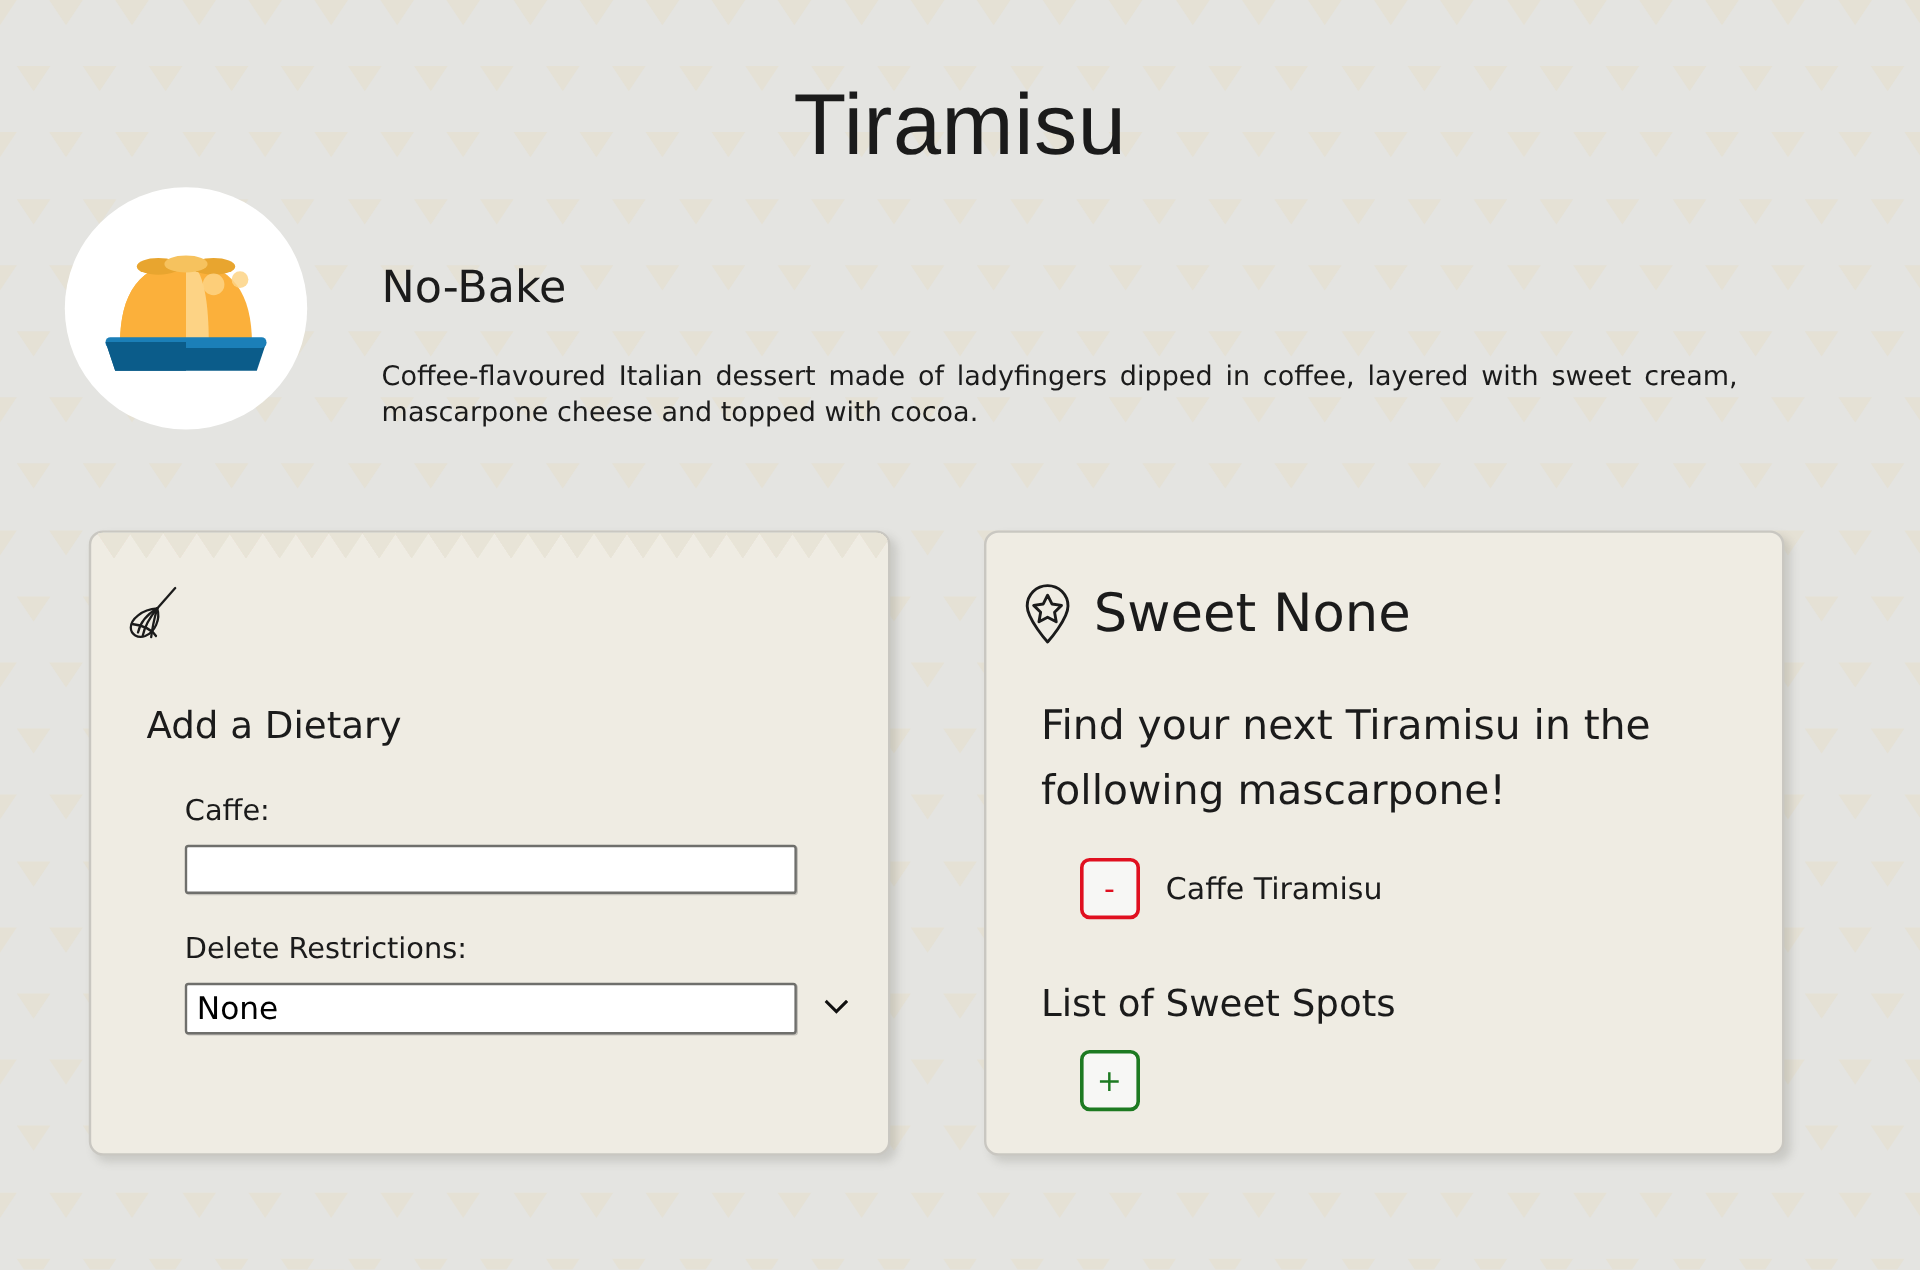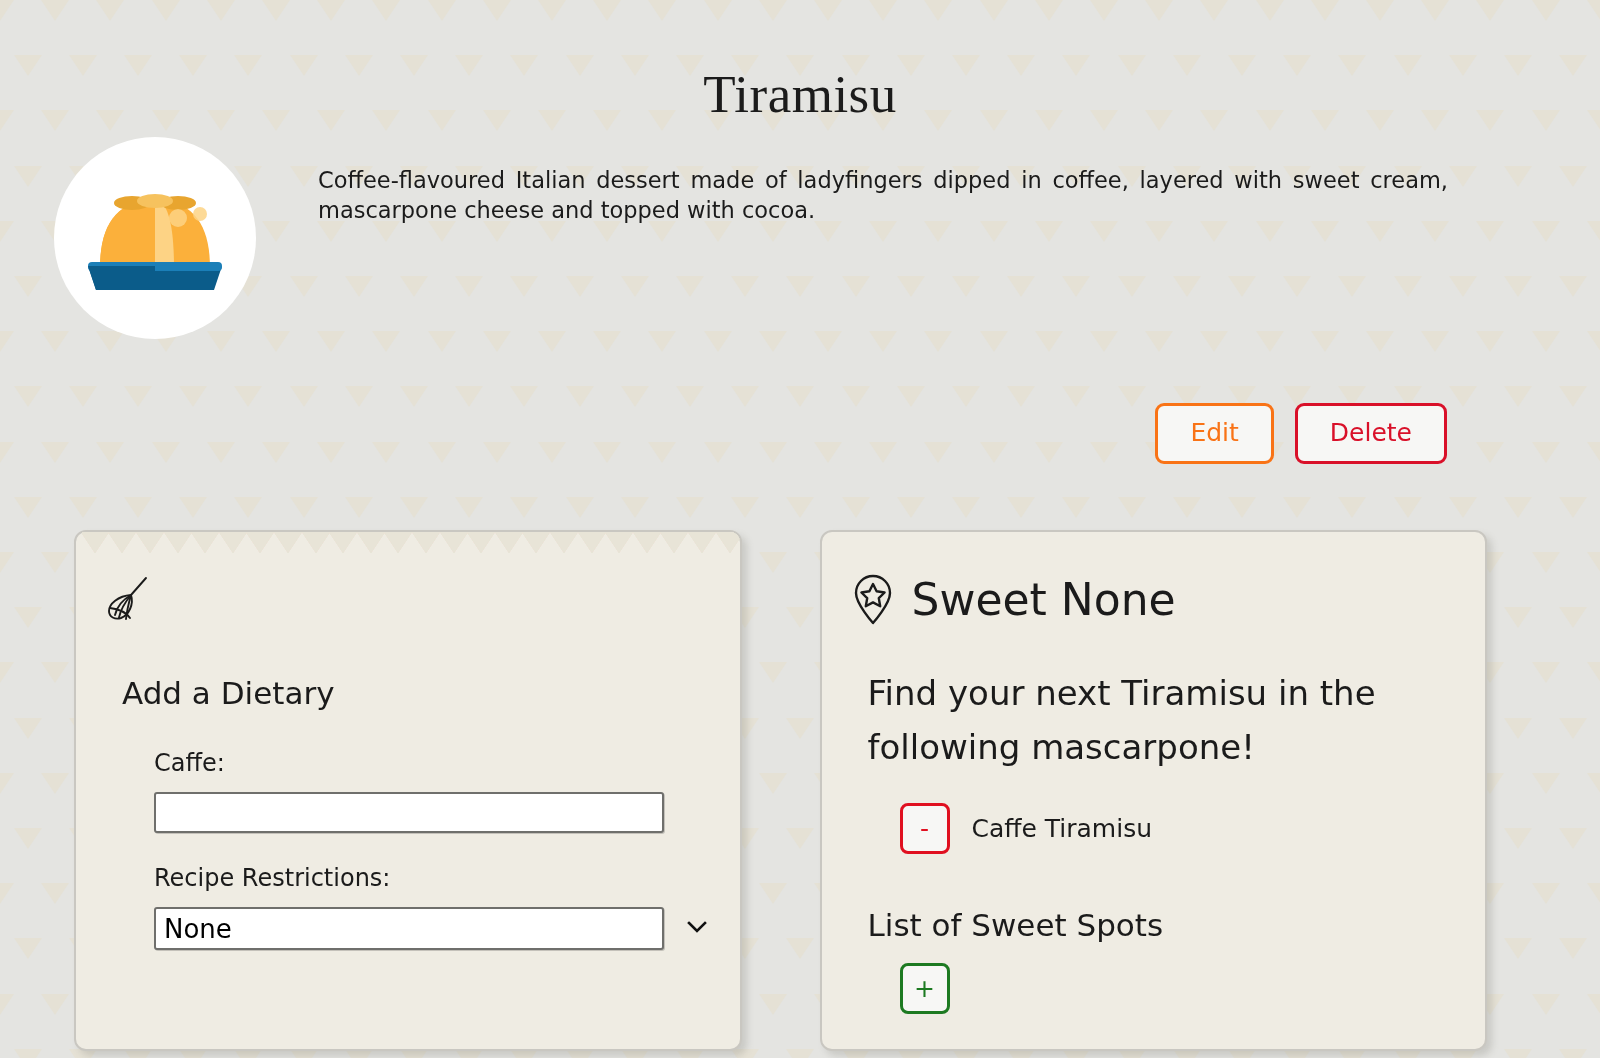--- a/index.html
+++ b/index.html
@@ -54,27 +54,27 @@
     height: 1058px;
   }
 
   
   .header {
     position: relative;
     padding: 0;
   }
   .page-title {
     text-align: center;
-    font-size: 53px;
+    font-size: 72px;
     font-weight: 400;
     letter-spacing: 0.5px;
     margin: 0;
     padding-top: 68px;
     line-height: 1;
-    font-family: Liberation Serif, serif;
+    font-family: Liberation Sans, sans-serif;
   }
   .hero {
     position: relative;
     margin-top: 6px;
     padding-left: 318px;
     padding-right: 152px;
     min-height: 230px;
   }
   .avatar {
     position: absolute;
@@ -914,27 +914,24 @@
             <ellipse cx="75" cy="23" rx="18" ry="7" fill="#f6c25e"></ellipse>
             <circle cx="98" cy="40" r="9" fill="#fdd385" opacity="0.85"></circle>
             <circle cx="120" cy="36" r="7" fill="#fdd385" opacity="0.85"></circle>
             <path d="M8 88 H142 L134 112 H16 Z" fill="#0b5c8a"></path>
             <rect x="8" y="84" width="134" height="9" rx="4" fill="#1b7fb8"></rect>
             <path d="M8 88 H75 L75 112 H16 Z" fill="#0b5c8a"></path>
           </svg>
         </span>
       </div>
 
+      <h2 class="subtitle">No-Bake</h2>
       <p class="description">Coffee-flavoured Italian dessert made of ladyfingers dipped in coffee, layered with sweet cream, mascarpone cheese and topped with cocoa.</p>
     </div>
 
-    <div class="actions">
-      <button class="btn btn-edit">Edit</button>
-      <button class="btn btn-delete">Delete</button>
-    </div>
   </div>
 
   <div class="panels">
 
     <section class="panel panel-left">
       <div class="panel-bg pattern-host">
           <div class="trow" style="top:-33.199999999999974px">
             <span class="tri" style="left:4.799999999999997px"></span>
             <span class="tri" style="left:60px"></span>
             <span class="tri" style="left:115.2px"></span>
@@ -1133,21 +1130,21 @@
         </h2>
 
         <h3 class="section-heading">Add a Dietary</h3>
 
         <div class="form-area">
           <label class="field-label">Caffe:</label>
           <input class="text-input" type="text" placeholder="" style="">
 
           <div class="field-gap"></div>
 
-          <label class="field-label">Recipe Restrictions:</label>
+          <label class="field-label">Delete Restrictions:</label>
           <div class="select-wrap">
             <select class="select-input">
               <option>None</option>
             </select>
             <span class="select-chevron">
               <svg width="20" height="14" viewBox="0 0 20 14" xmlns="http://www.w3.org/2000/svg">
                 <path d="M2 3 L10 11 L18 3" fill="none" stroke="#111" stroke-width="2.6" stroke-linecap="square"></path>
               </svg>
             </span>
           </div>

